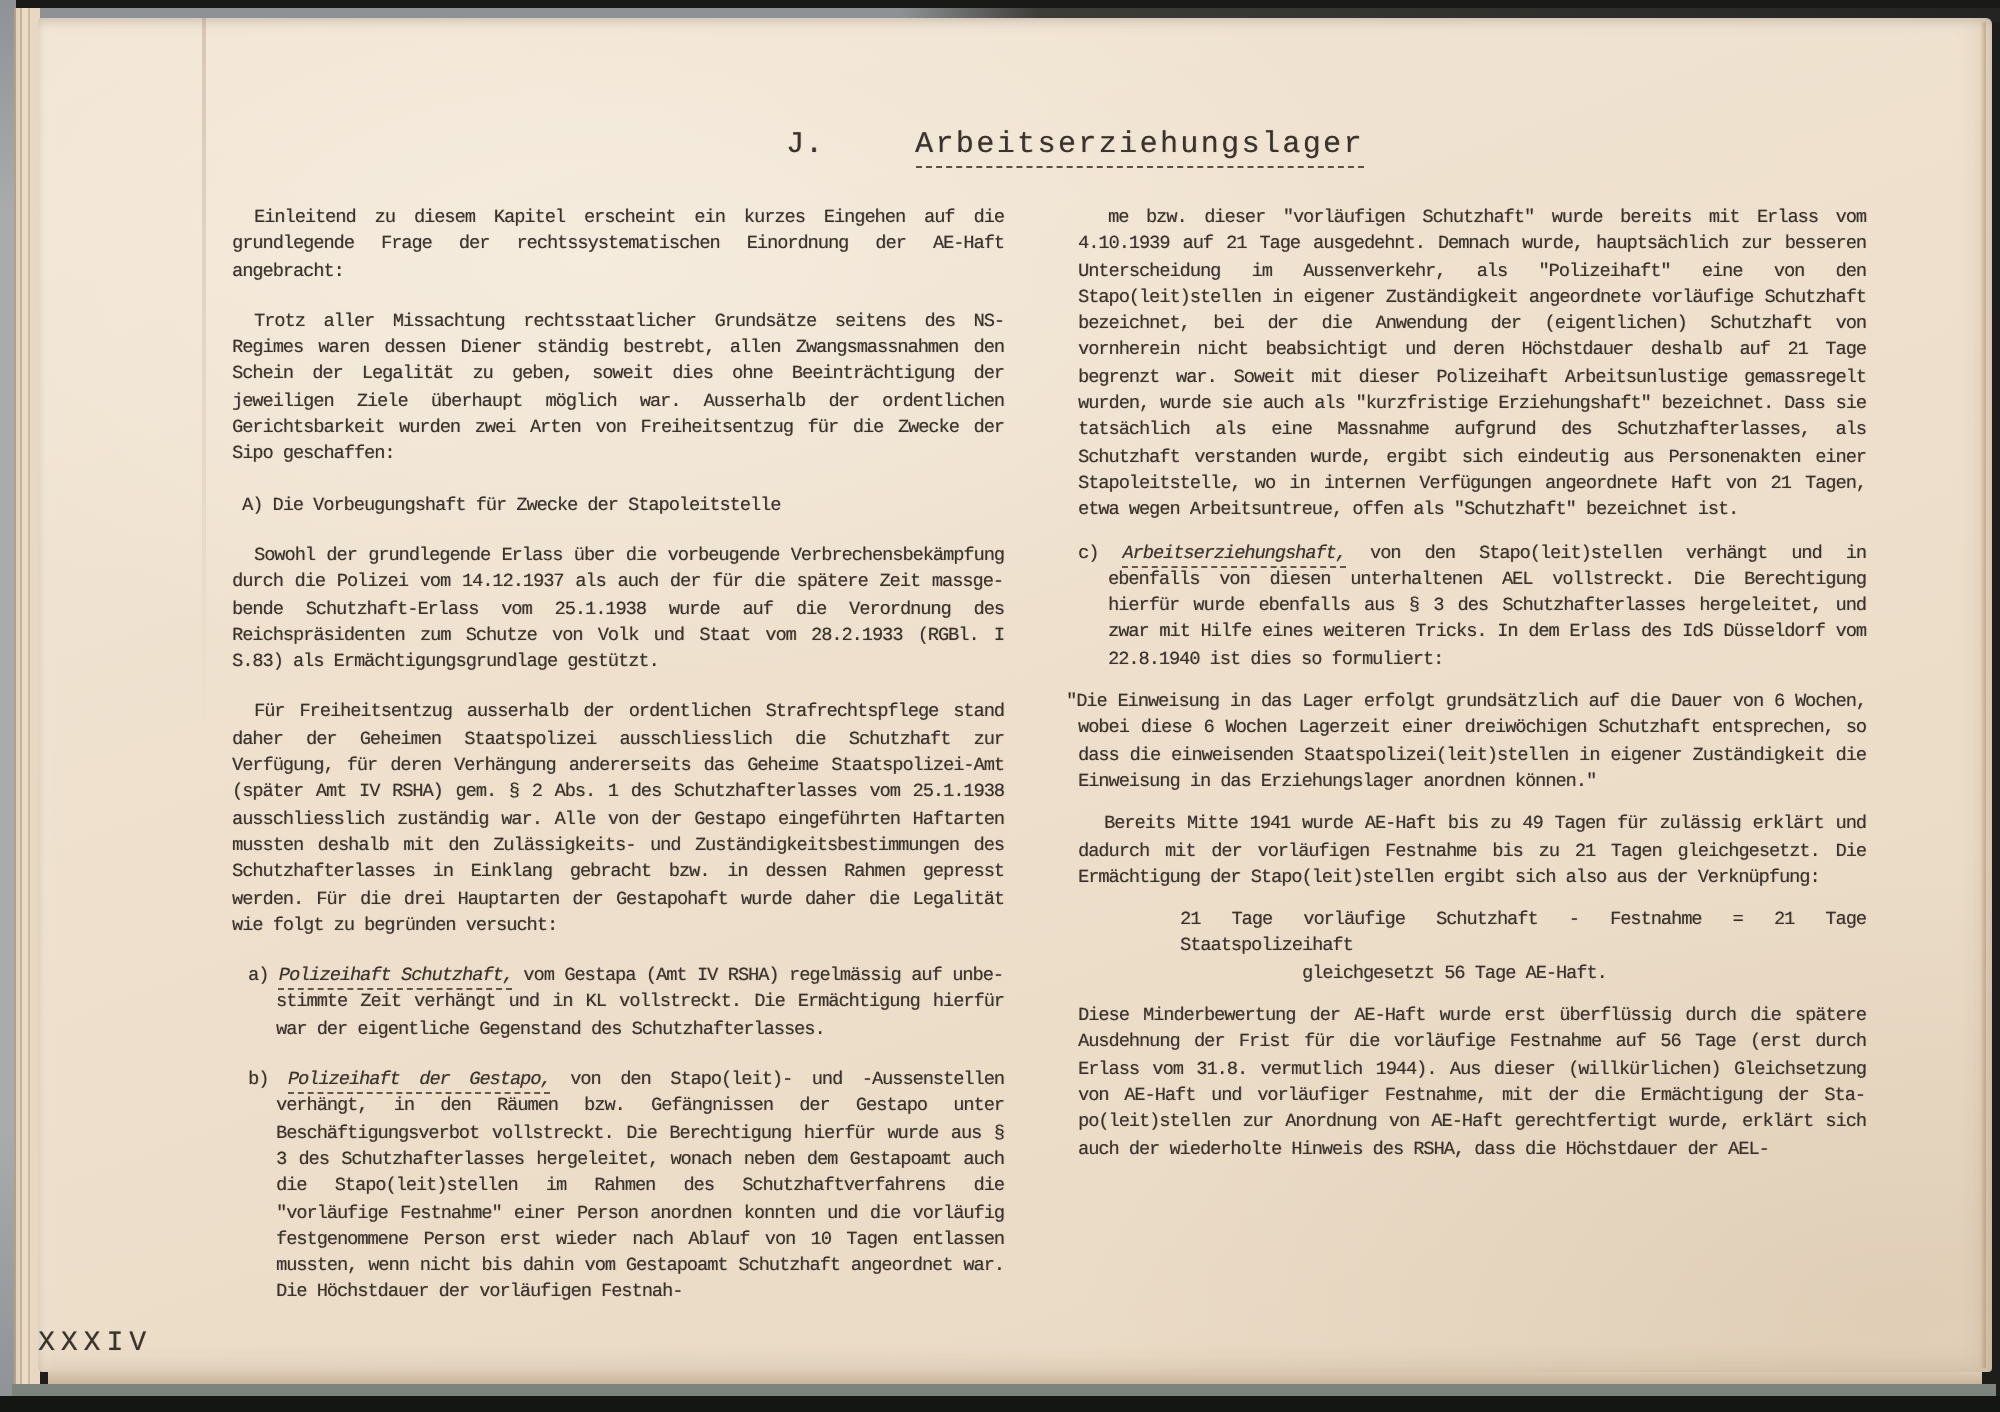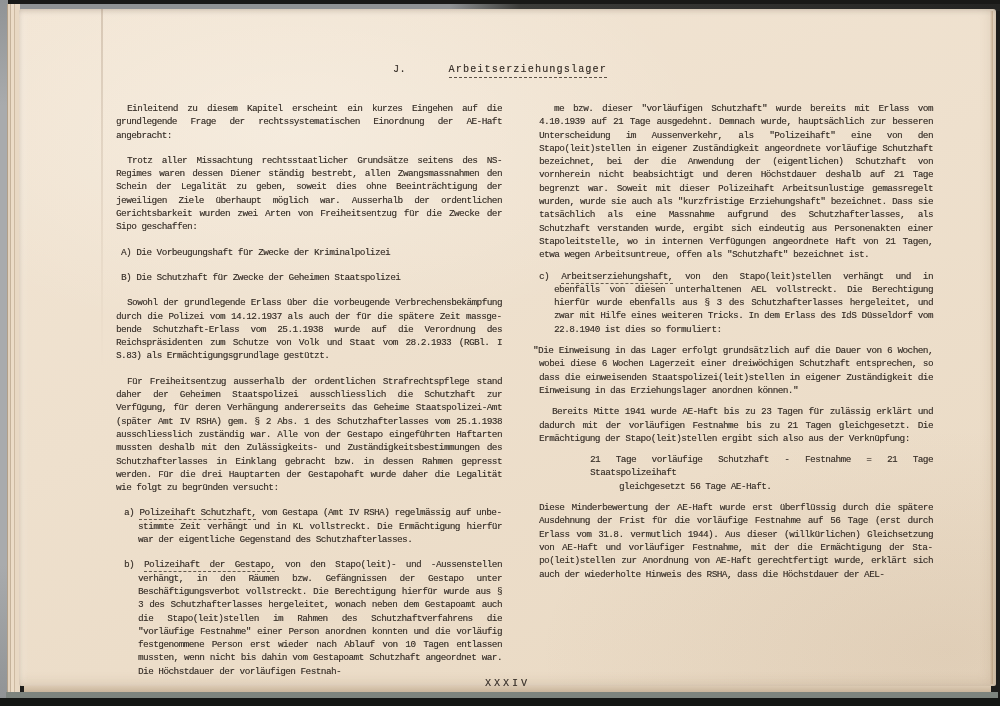--- a/index.html
+++ b/index.html
@@ -38,41 +38,41 @@
   .page::after{ 
     content:"";position:absolute;top:2px;bottom:2px;right:3px;width:3px;
     background:linear-gradient(to right,rgba(172,140,104,0.0),rgba(172,140,104,0.55));
   }
   .crease{position:absolute;left:82px;top:0;height:360px;width:2px;
     background:linear-gradient(rgba(150,125,100,0.30),rgba(150,125,100,0.0));}
   
   .tw{font-size:9.3px;letter-spacing:-0.5px;line-height:13.3px;
       text-align:justify;hyphens:manual;-webkit-hyphens:manual;
       text-shadow:0.2px 0.2px 0.4px rgba(58,50,43,0.5);}
-  .heading{position:absolute;left:374px;top:55px;font-size:10px;letter-spacing:0.5px;
+  .heading{position:absolute;left:374px;top:55px;font-size:15px;letter-spacing:0.5px;
       text-shadow:0.2px 0.2px 0.4px rgba(58,50,43,0.5);}
   .heading .title{margin-left:36px;letter-spacing:1.2px;
       border-bottom:1.2px dashed rgba(64,54,44,0.85);padding-bottom:2px;}
   .col{position:absolute;top:93px;}
   .col-left{left:97px;width:386px;}
   .col-right{left:520px;width:394px;}
   .col p,.col .item,.col .quote,.col .equation{margin:0 0 12px 0;}
   .col-right p,.col-right .item,.col-right .quote,.col-right .equation{margin-bottom:8px;}
   .ind{text-indent:11px;}
   .ab{margin-left:5px !important;text-align:left;}
   .item{padding-left:22px;text-indent:-14px;}
   .col-right .item{padding-left:15px;text-indent:-15px;}
-  .ulabel{border-bottom:1.1px dashed rgba(64,54,44,0.8);padding-bottom:1px;}
+  .ulabel{border-bottom:1.1px dashed rgba(64,54,44,0.8);padding-bottom:1px;font-style:italic;}
   .bcont{text-indent:15px;}
   .quote{margin-left:36px;margin-right:26px;text-indent:-6px;}
   .p-bereits{text-indent:13px;}
   .eq1{margin-left:51px;}
-  .eq2{margin-left:80px;}
-  .folio{position:absolute;left:0;right:0;top:669px;text-align:center;
-      font-size:10px;letter-spacing:3px;
+  .eq2{margin-left:112px;}
+  .folio{position:absolute;left:0;right:0;top:655px;
+      font-size:14px;letter-spacing:3px;
       text-shadow:0.2px 0.2px 0.4px rgba(58,50,43,0.5);}
 </style>
 </head>
 <body>
 
 <div class="scene">
   <div class="bg-top"></div>
   <div class="bg-top2"></div>
   <div class="edge-left"></div>
   <div class="stack-left"></div>
@@ -84,33 +84,32 @@
     <div class="crease"></div>
 
     <div class="heading">
       <span>J.</span>
       <span class="title">Arbeitserziehungslager</span>
     </div>
 
     <div class="col col-left tw">
       <p class="ind">Einleitend zu diesem Kapitel erscheint ein kurzes Eingehen auf die grundle­gende Frage der rechtssystematischen Einordnung der AE-Haft angebracht:</p>
       <p class="ind">Trotz aller Missachtung rechtsstaatlicher Grundsätze seitens des NS-Regimes waren dessen Diener ständig bestrebt, allen Zwangsmassnahmen den Schein der Legalität zu geben, soweit dies ohne Beeinträchtigung der jeweiligen Ziele über­haupt möglich war. Ausserhalb der ordentlichen Gerichtsbarkeit wurden zwei Ar­ten von Freiheitsentzug für die Zwecke der Sipo geschaffen:</p>
-      <p class="ab">A) Die Vorbeugungshaft für Zwecke der Kriminalpolizei</p>
-      <p class="ab">B) Die Schutzhaft für Zwecke der Geheimen Staatspolizei</p>
+      <p class="ab">A) Die Vorbeugungshaft für Zwecke der Stapoleitstelle</p>
       <p class="ind">Sowohl der grundlegende Erlass über die vorbeugende Verbrechensbekämp­fung durch die Polizei vom 14.12.1937 als auch der für die spätere Zeit massge­bende Schutzhaft-Erlass vom 25.1.1938 wurde auf die Verordnung des Reichsprä­sidenten zum Schutze von Volk und Staat vom 28.2.1933 (RGBl. I S.83) als Er­mächtigungsgrundlage gestützt.</p>
       <p class="ind">Für Freiheitsentzug ausserhalb der ordentlichen Strafrechtspflege stand daher der Geheimen Staatspolizei ausschliesslich die Schutzhaft zur Verfügung, für de­ren Verhängung andererseits das Geheime Staatspolizei-Amt (später Amt IV RSHA) gem. § 2 Abs. 1 des Schutzhafterlasses vom 25.1.1938 ausschliesslich zuständig war. Alle von der Gestapo eingeführten Haftarten mussten deshalb mit den Zu­lässigkeits- und Zuständigkeitsbestimmungen des Schutzhafterlasses in Einklang gebracht bzw. in dessen Rahmen gepresst werden. Für die drei Hauptarten der Gestapohaft wurde daher die Legalität wie folgt zu begründen versucht:</p>
       <div class="item"><span>a)</span> <span class="ulabel">Polizeihaft Schutzhaft,</span> <span>vom Gestapa (Amt IV RSHA) regelmässig auf unbe­stimmte Zeit verhängt und in KL vollstreckt. Die Ermächtigung hierfür war der eigentliche Gegenstand des Schutzhafterlasses.</span></div>
       <div class="item"><span>b)</span> <span class="ulabel">Polizeihaft der Gestapo,</span> <span>von den Stapo(leit)- und -Aussenstellen verhängt, in den Räumen bzw. Gefängnissen der Gestapo unter Beschäftigungsverbot vollstreckt. Die Berechtigung hierfür wurde aus § 3 des Schutzhafterlasses hergeleitet, wonach neben dem Gestapoamt auch die Stapo(leit)stellen im Rahmen des Schutzhaftverfahrens die "vorläufige Festnahme" einer Person anordnen konnten und die vorläufig festgenommene Person erst wieder nach Ablauf von 10 Tagen entlassen mussten, wenn nicht bis dahin vom Gestapo­amt Schutzhaft angeordnet war. Die Höchstdauer der vorläufigen Festnah-</span></div>
     </div>
 
     <div class="col col-right tw">
       <p class="bcont">me bzw. dieser "vorläufigen Schutzhaft" wurde bereits mit Erlass vom 4.10.1939 auf 21 Tage ausgedehnt. Demnach wurde, hauptsächlich zur besseren Unterscheidung im Aussenverkehr, als "Polizeihaft" eine von den Stapo(leit)stellen in eigener Zuständigkeit angeordnete vorläufige Schutz­haft bezeichnet, bei der die Anwendung der (eigentlichen) Schutzhaft von vornherein nicht beabsichtigt und deren Höchstdauer deshalb auf 21 Tage begrenzt war. Soweit mit dieser Polizeihaft Arbeitsunlustige gemassregelt wurden, wurde sie auch als "kurzfristige Erziehungshaft" bezeichnet. Dass sie tatsächlich als eine Massnahme aufgrund des Schutzhafterlasses, als Schutzhaft verstanden wurde, ergibt sich eindeutig aus Personenakten einer Stapoleitstelle, wo in internen Verfügungen angeordnete Haft von 21 Ta­gen, etwa wegen Arbeitsuntreue, offen als "Schutzhaft" bezeichnet ist.</p>
       <div class="item"><span>c)</span> <span class="ulabel">Arbeitserziehungshaft,</span> <span>von den Stapo(leit)stellen verhängt und in ebenfalls von diesen unterhaltenen AEL vollstreckt. Die Berechtigung hierfür wurde ebenfalls aus § 3 des Schutzhafterlasses hergeleitet, und zwar mit Hilfe ei­nes weiteren Tricks. In dem Erlass des IdS Düsseldorf vom 22.8.1940 ist dies so formuliert:</span></div>
       <p class="quote">"Die Einweisung in das Lager erfolgt grundsätzlich auf die Dauer von 6 Wochen, wobei diese 6 Wochen Lagerzeit einer dreiwö­chigen Schutzhaft entsprechen, so dass die einweisenden Staats­polizei(leit)stellen in eigener Zuständigkeit die Einweisung in das Erziehungslager anordnen können."</p>
-      <p class="p-bereits">Bereits Mitte 1941 wurde AE-Haft bis zu 23 Tagen für zulässig erklärt und dadurch mit der vorläufigen Festnahme bis zu 21 Tagen gleichgesetzt. Die Ermächtigung der Stapo(leit)stellen ergibt sich also aus der Verknüp­fung:</p>
+      <p class="p-bereits">Bereits Mitte 1941 wurde AE-Haft bis zu 49 Tagen für zulässig erklärt und dadurch mit der vorläufigen Festnahme bis zu 21 Tagen gleichgesetzt. Die Ermächtigung der Stapo(leit)stellen ergibt sich also aus der Verknüp­fung:</p>
       <div class="equation">
         <div class="eq1">21 Tage vorläufige Schutzhaft - Festnahme = 21 Tage Staatspolizeihaft</div>
         <div class="eq2">gleichgesetzt 56 Tage AE-Haft.</div>
       </div>
       <p>Diese Minderbewertung der AE-Haft wurde erst überflüssig durch die spätere Ausdehnung der Frist für die vorläufige Festnahme auf 56 Tage (erst durch Erlass vom 31.8. vermutlich 1944). Aus dieser (willkürlichen) Gleichsetzung von AE-Haft und vorläufiger Festnahme, mit der die Ermächtigung der Sta­po(leit)stellen zur Anordnung von AE-Haft gerechtfertigt wurde, erklärt sich auch der wiederholte Hinweis des RSHA, dass die Höchstdauer der AEL-</p>
     </div>
 
     <div class="folio">XXXIV</div>
   </div>
 </div>

